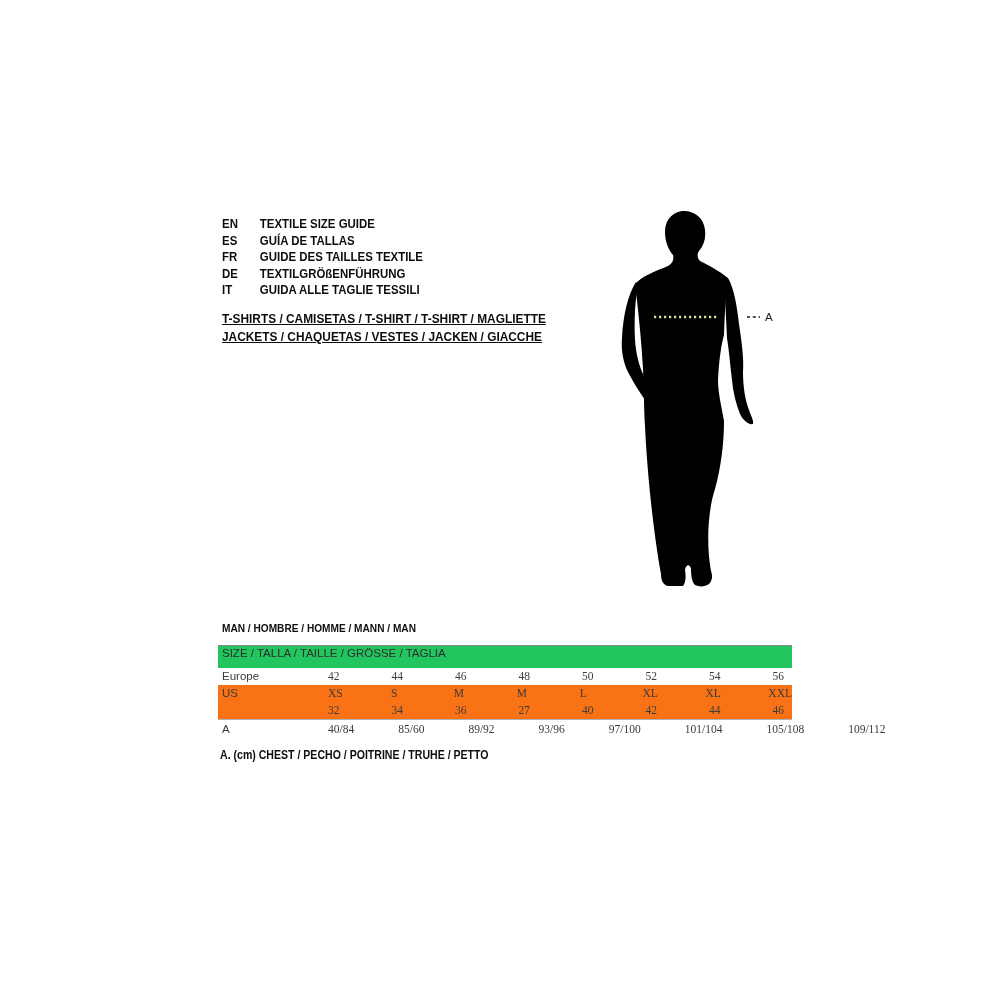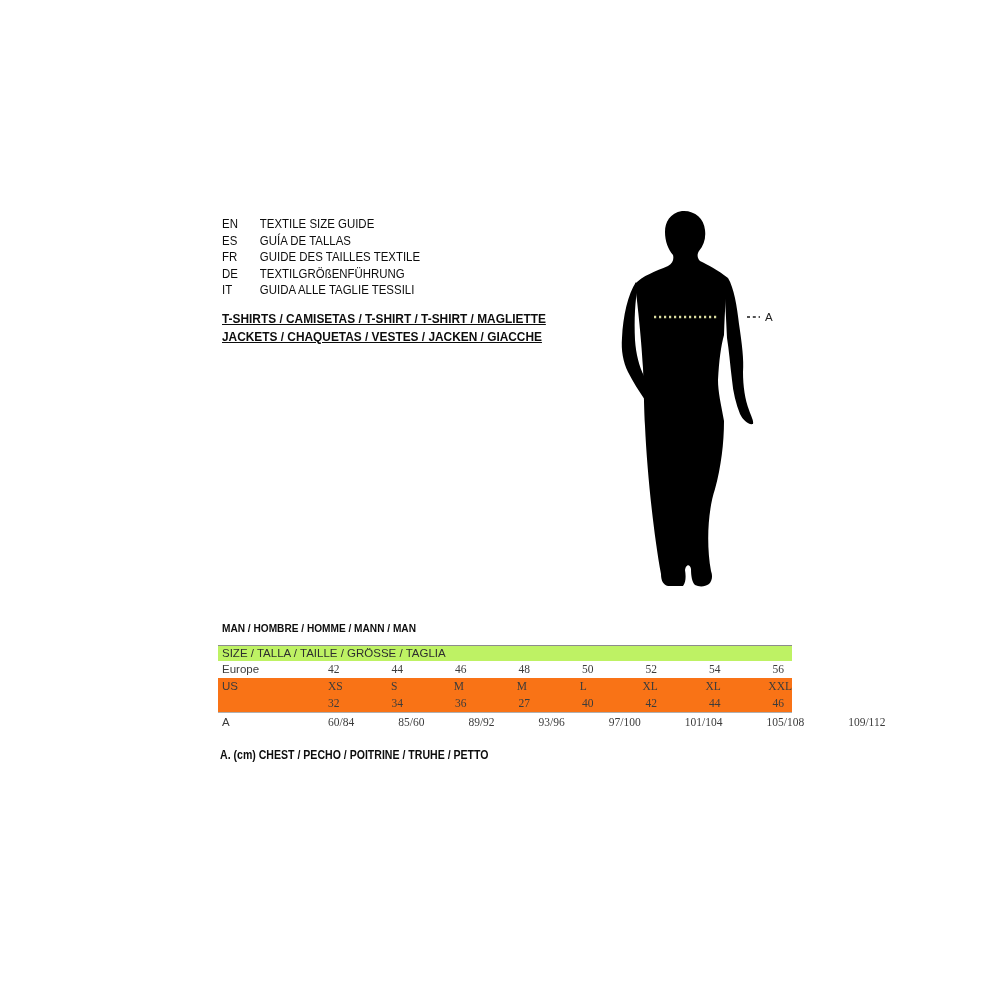--- a/index.html
+++ b/index.html
@@ -20,21 +20,21 @@
     transform-origin: 0 0;
     white-space: nowrap;
   }
   
   .langs {
     position: absolute;
     left: 222px;
     top: 216px;
     color: #0d0d0d;
     font-size: 13px;
-    font-weight: 400;
+    font-weight: 700;
   }
   .lang-row {
     display: flex;
     height: 16.6px;
     line-height: 16.6px;
   }
   .lang-code { width: 43px; }
   
   .cats {
     position: absolute;
@@ -69,23 +69,23 @@
   .size-table {
     position: absolute;
     left: 218px;
     top: 645px;
     width: 574px;
     border-top: 1px solid #8c8c8c;
     color: #3b3b3b;
     font-size: 11.5px;
   }
   .st-header {
-    height: 15px;
+    height: 22px;
     line-height: 15px;
-    background: #bef264;
+    background: #22c55e;
     color: #2e2e2e;
     padding-left: 4px;
   }
   .st-row {
     display: grid;
     grid-template-columns: 66px repeat(8, 1fr);
     height: 17px;
     line-height: 17px;
     gap: 44px;
   }
@@ -231,21 +231,21 @@
       <div class="st-cell">36</div>
       <div class="st-cell">27</div>
       <div class="st-cell">40</div>
       <div class="st-cell">42</div>
       <div class="st-cell">44</div>
       <div class="st-cell">46</div>
     </div>
 
     <div class="st-row r3">
       <div class="st-label">A</div>
-      <div class="st-cell">60/84</div>
+      <div class="st-cell">40/84</div>
       <div class="st-cell">85/60</div>
       <div class="st-cell">89/92</div>
       <div class="st-cell">93/96</div>
       <div class="st-cell">97/100</div>
       <div class="st-cell">101/104</div>
       <div class="st-cell">105/108</div>
       <div class="st-cell">109/112</div>
     </div>
   </div>
 

